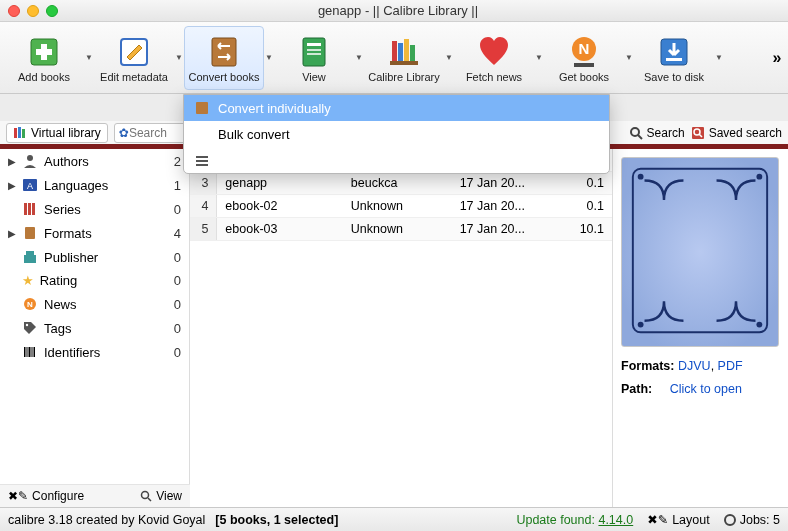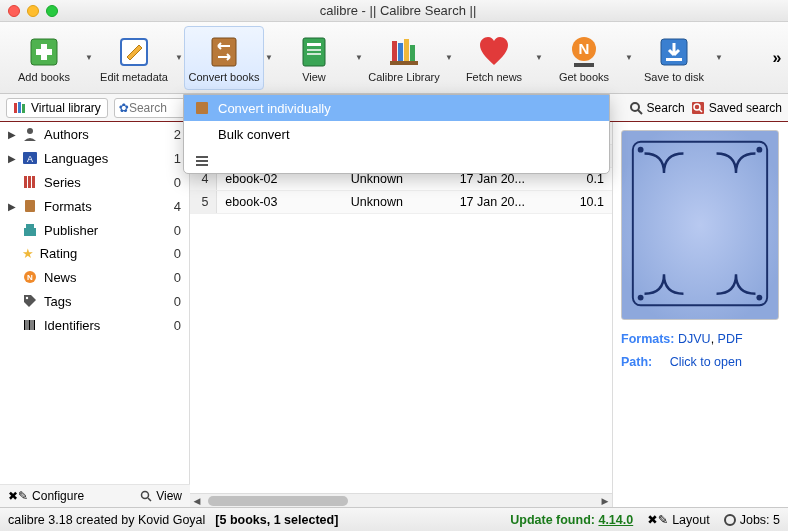--- a/index.html
+++ b/index.html
@@ -16,21 +16,21 @@
 
   
   .toolbar { height: 72px; background: linear-gradient(#fbfbfb, #ececec); border-bottom: 1px solid #c9c9c9; display: flex; align-items: center; padding: 0 4px; }
   .tool { display: flex; flex-direction: column; align-items: center; justify-content: center; width: 80px; height: 64px; font-size: 11px; color: #222; cursor: default; position: relative; }
   .tool .ico { width: 38px; height: 38px; display: flex; align-items: center; justify-content: center; }
   .tool.active { background: linear-gradient(#eef5ff, #d9e8ff); border: 1px solid #b8cfee; border-radius: 4px; }
   .drop { width: 10px; height: 60px; display: flex; align-items: center; justify-content: center; color: #555; font-size: 8px; }
   .more { width: 14px; display:flex; align-items:center; justify-content:center; font-weight:bold; }
 
   
-  .searchrow { height: 28px; background: #f7f7f7; border-bottom: 1px solid #7f1d1d; display: flex; align-items: center; padding: 0 6px; gap: 6px; font-size: 12px; }
+  .searchrow { height: 28px; background: #f7f7f7; border-bottom: 5px solid #7f1d1d; display: flex; align-items: center; padding: 0 6px; gap: 6px; font-size: 12px; margin-top: 27px; }
   .vlib { display: flex; align-items: center; gap: 4px; padding: 2px 6px; border: 1px solid #c4c4c4; border-radius: 3px; background: #fff; }
   .searchbox { flex: 1; display: flex; align-items: center; border: 1px solid #c4c4c4; border-radius: 3px; background: #fff; padding: 2px 4px; max-width: 420px; }
   .searchbox input { border: none; outline: none; flex: 1; font-size: 12px; background: transparent; }
   .sbtn { display: flex; align-items: center; gap: 4px; cursor: default; }
 
   
   .main { display: flex; height: 385px; background: #fff; }
 
   
   .sidebar { width: 190px; border-right: 1px solid #dcdcdc; background: #fff; overflow-y: auto; }
@@ -55,43 +55,43 @@
   .menu { position: absolute; left: 183px; top: 94px; width: 427px; background: #fff; border: 1px solid #b8b8b8; border-radius: 0 0 5px 5px; box-shadow: 0 6px 18px rgba(0,0,0,.22); z-index: 50; font-size: 13px; overflow:hidden;}
   .menu-item { display: flex; align-items: center; gap: 8px; padding: 5px 10px; }
   .menu-item.sel { background: #7bb4f8; color: #fff; }
   .menu .mico { width: 16px; height: 16px; display:flex; align-items:center; justify-content:center; }
 
   
   .details { width: 175px; padding: 8px; font-size: 12.5px; }
   .cover { width: 158px; height: 190px; border: 1px solid #c8c8c8; border-radius:3px; background: radial-gradient(ellipse at center, #b8c9f0 0%, #8ea8dc 80%); position: relative; margin-bottom:10px; overflow:hidden;}
   .cover svg { position:absolute; inset:5px; }
   .kv { margin-top: 4px; line-height: 1.5; }
-  .kv b { color:#3b82f6; }
+  .kv b { color:#000000; }
   .kv a { color: #1150c8; text-decoration: none; }
 
   
   .status { position:absolute; bottom:0; left:0; right:0; height: 24px; background: linear-gradient(#f6f6f6,#e8e8e8); border-top: 1px solid #c9c9c9; display: flex; align-items: center; padding: 0 8px; font-size: 12.5px; gap: 10px; margin-top: 36px; }
-  .status .upd { color:#1a7a1a; font-weight:bold; }
+  .status .upd { color:#1a7a1a; font-weight:normal; }
   .status .upd a { color:#1a7a1a; }
   .status .right { margin-left: auto; display:flex; gap:14px; align-items:center;}
   .status .mini { display:flex; align-items:center; gap:4px;}
 
   
   svg { display:block; }
 </style>
 </head>
 <body>
 
 <div class="titlebar">
   <div class="traffic">
     <div class="tl red"></div>
     <div class="tl yel"></div>
     <div class="tl grn"></div>
   </div>
-  <div class="title">calibre - || Calibre Search ||</div>
+  <div class="title">genapp - || Calibre Library ||</div>
 </div>
 
 <div class="toolbar">
   <div class="tool">
     <div class="ico">
       <svg width="38" height="38">
           <rect x="6" y="6" width="26" height="26" rx="3" fill="#4fb24f" stroke="#2d7a2d"></rect>
           <rect x="16" y="11" width="6" height="16" fill="#fff"></rect>
           <rect x="11" y="16" width="16" height="6" fill="#fff"></rect>
         </svg>

